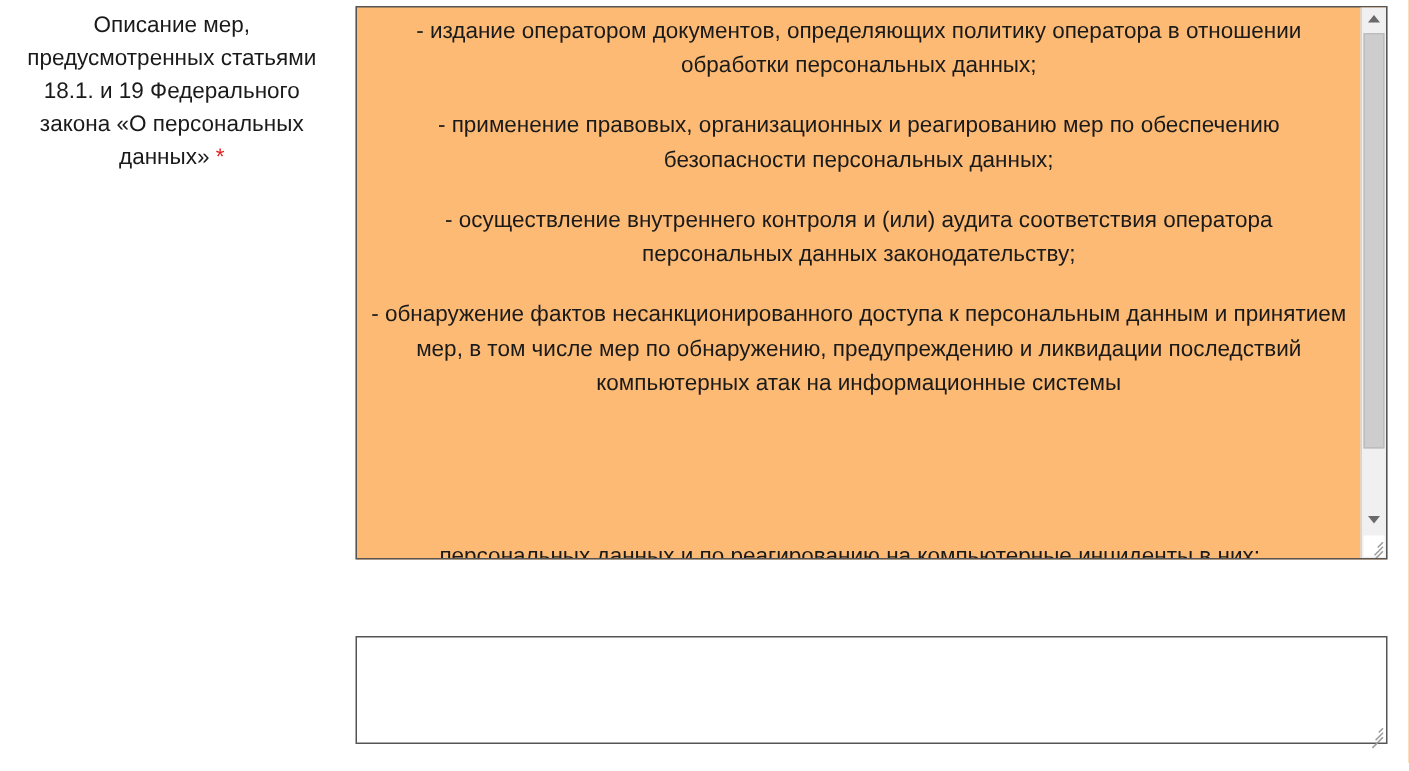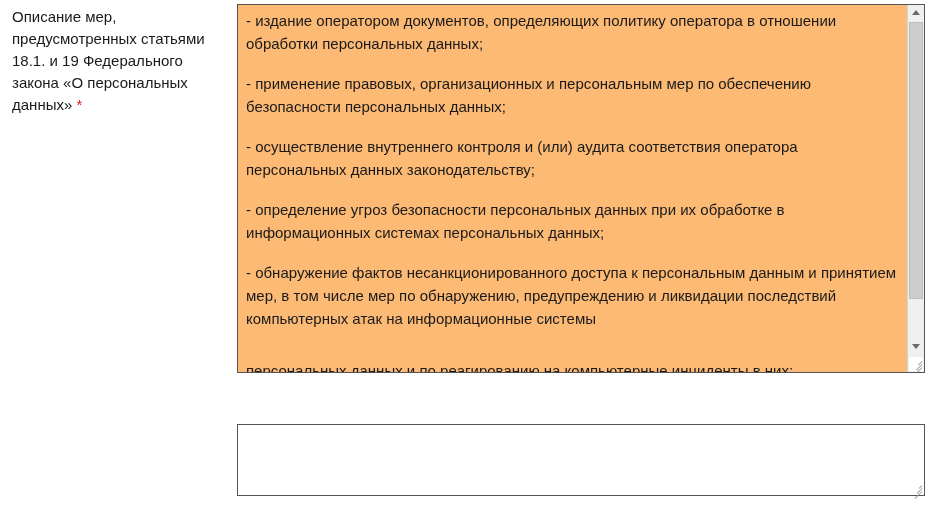--- a/index.html
+++ b/index.html
@@ -12,20 +12,21 @@
     background: #ffffff;
     font-family: "Liberation Sans", sans-serif;
     font-size: 15px;
     color: #1a1a1a;
     overflow: hidden;
   }
   .page {
     position: relative;
     width: 939px;
     height: 514px;
+    text-align: center;
   }
 
   
   .field-label {
     position: absolute;
     left: 12px;
     top: 6px;
     width: 205px;
     line-height: 22px;
     font-size: 15px;
@@ -196,23 +197,22 @@
 <div class="page">
 
   <div class="field-label">
     <span>Описание мер, предусмотренных статьями 18.1. и 19 Федерального закона «О персональных данных»</span>
     <span class="req">*</span>
   </div>
 
   <div class="textarea-wrap">
     <div class="textarea-inner">
       <p class="ta-p">- издание оператором документов, определяющих политику оператора в отношении обработки персональных данных;</p>
-      <p class="ta-p">- применение правовых, организационных и персональным мер по обеспечению безопасности персональных данных;</p>
+      <p class="ta-p">- применение правовых, организационных и реагированию мер по обеспечению безопасности персональных данных;</p>
       <p class="ta-p">- осуществление внутреннего контроля и (или) аудита соответствия оператора персональных данных законодательству;</p>
-      <p class="ta-p">- определение угроз безопасности персональных данных при их обработке в информационных системах персональных данных;</p>
       <p class="ta-p last">- обнаружение фактов несанкционированного доступа к персональным данным и принятием мер, в том числе мер по обнаружению, предупреждению и ликвидации последствий компьютерных атак на информационные системы</p>
     </div>
     <div class="clip-line">персональных данных и по реагированию на компьютерные инциденты в них;</div>
 
     <div class="scrollbar">
       <div class="sb-btn up">
           <span class="sb-arrow"></span>
         </div>
       <div class="sb-thumb"></div>
       <div class="sb-btn down">

